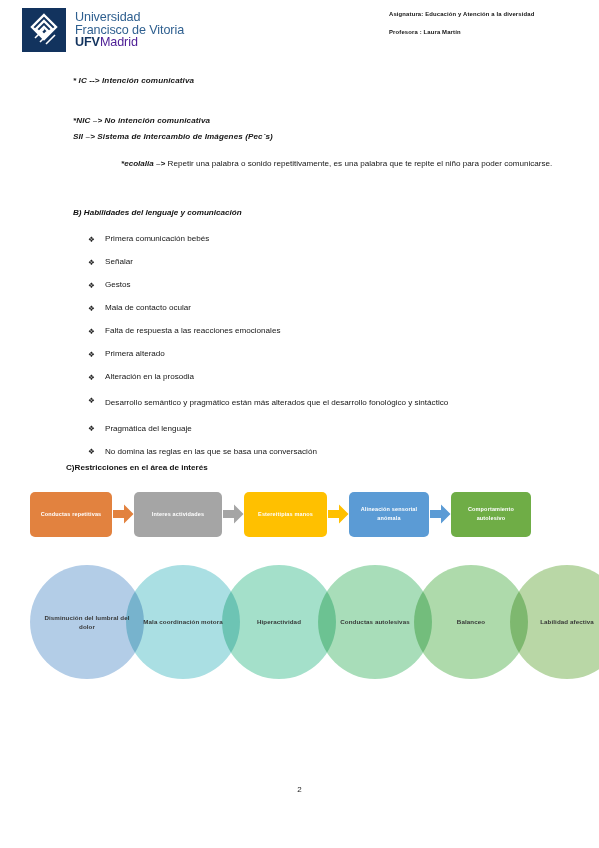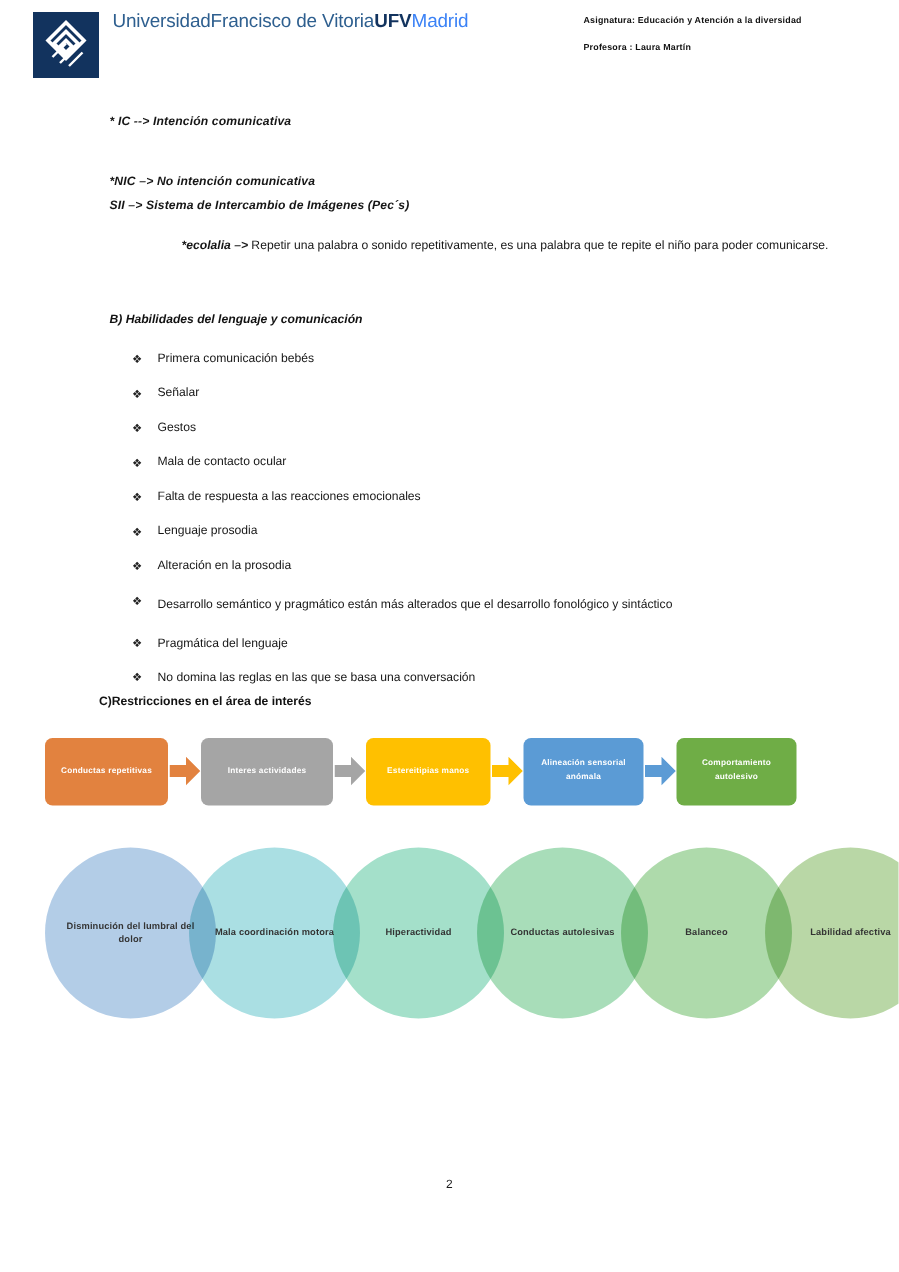--- a/index.html
+++ b/index.html
@@ -34,38 +34,39 @@
     width: 44px;
     height: 44px;
     background: #12335e;
     position: relative;
     flex: none;
   }
   .logo-mark svg { display: block; }
   .logo-text {
     margin-left: 9px;
     display: flex;
+    flex-direction: column;
     justify-content: center;
     line-height: 1.02;
   }
   .logo-line1, .logo-line2 {
     font-size: 12.6px;
     color: #2e5f8f;
     letter-spacing: -0.1px;
   }
   .logo-line3 {
     font-size: 12.6px;
     color: #2e5f8f;
     letter-spacing: -0.1px;
   }
   .logo-line3 b {
     color: #12335e;
     font-weight: bold;
   }
-  .logo-line3 span.madrid { color: #3b82f6; font-weight: normal; }
+  .logo-line3 span.madrid { color: #4c1d95; font-weight: normal; }
 
   .header-meta {
     position: absolute;
     right: 5px;
     top: 11px;
     text-align: left;
     width: 205px;
   }
   .header-meta div {
     font-size: 5.9px;
@@ -283,21 +284,21 @@
     <div class="bullet-row">
       <div class="bullet-mark">❖</div>
       <div class="bullet-text">Mala de contacto ocular</div>
     </div>
     <div class="bullet-row">
       <div class="bullet-mark">❖</div>
       <div class="bullet-text">Falta de respuesta a las reacciones emocionales</div>
     </div>
     <div class="bullet-row">
       <div class="bullet-mark">❖</div>
-      <div class="bullet-text">Lenguaje prosodia</div>
+      <div class="bullet-text">Primera alterado</div>
     </div>
     <div class="bullet-row">
       <div class="bullet-mark">❖</div>
       <div class="bullet-text">Alteración en la prosodia</div>
     </div>
     <div class="bullet-row justified">
       <div class="bullet-mark">❖</div>
       <div class="bullet-text">Desarrollo semántico y pragmático están más alterados que el desarrollo fonológico y sintáctico</div>
     </div>
     <div class="bullet-row">

